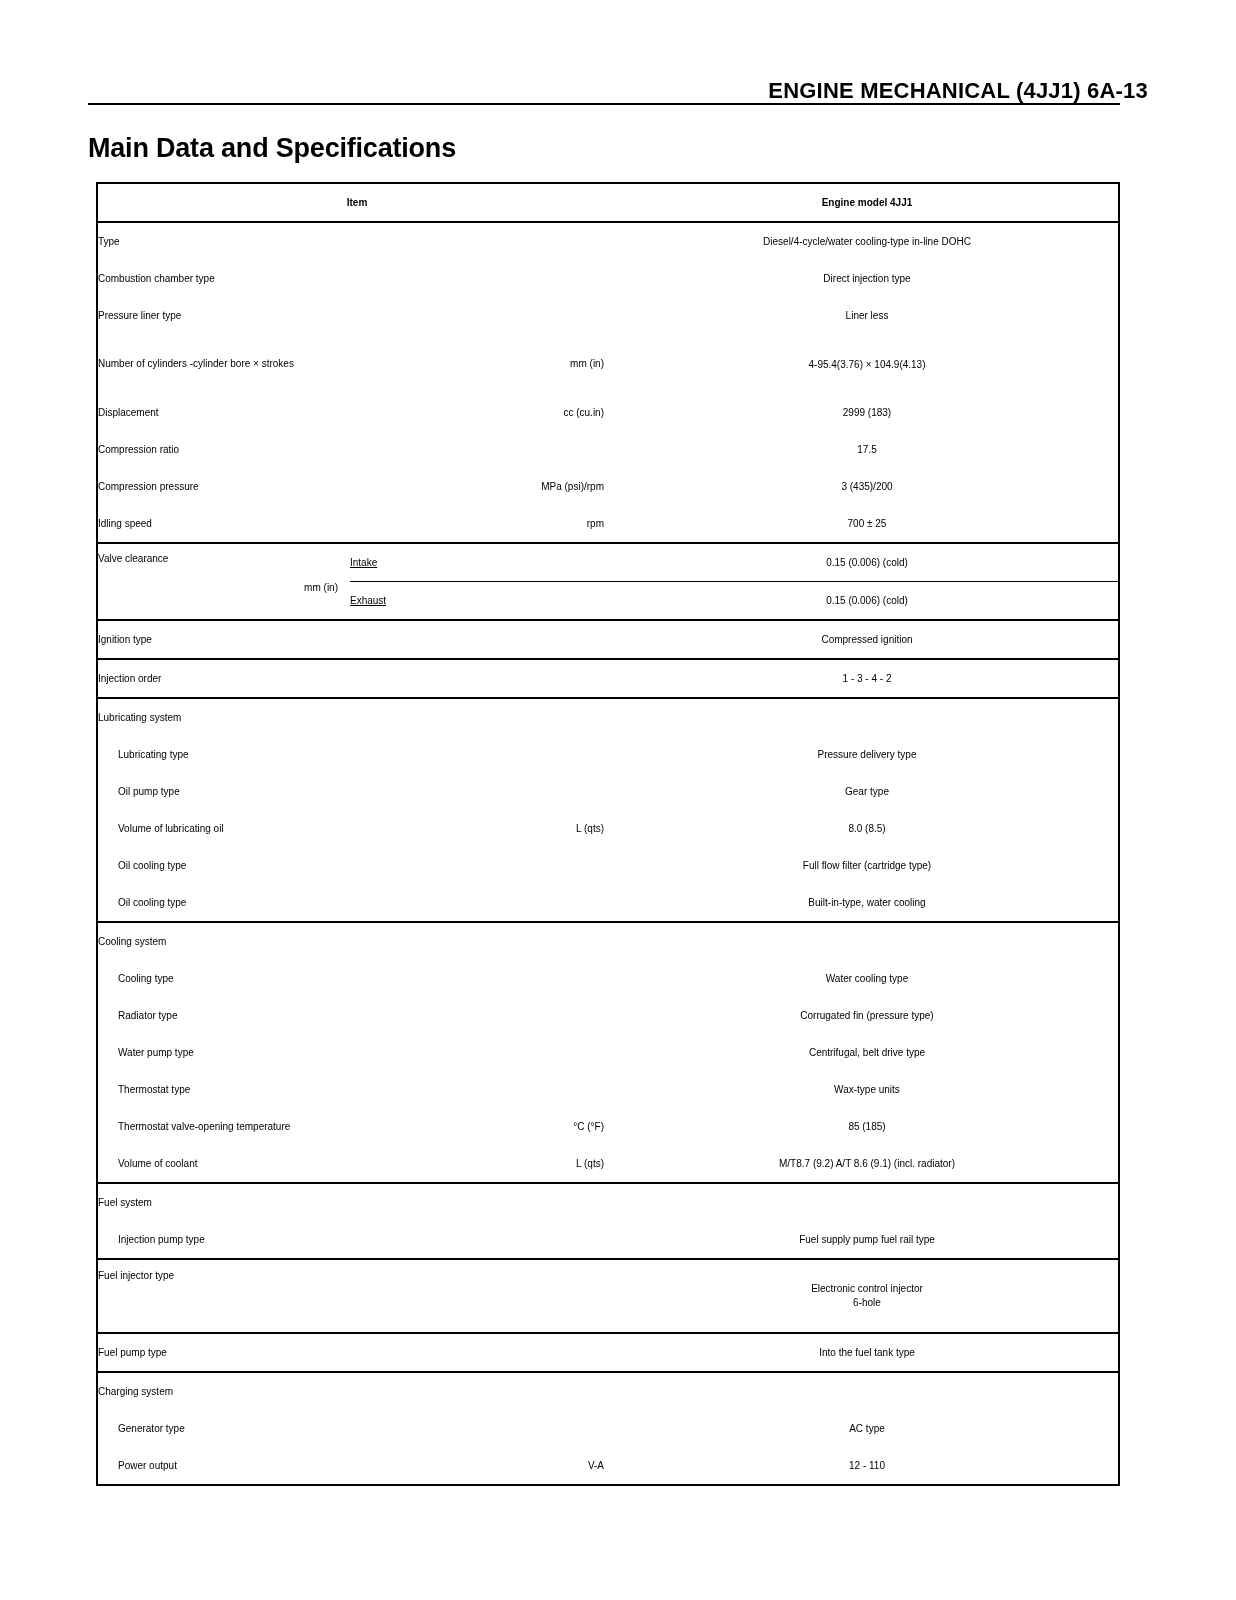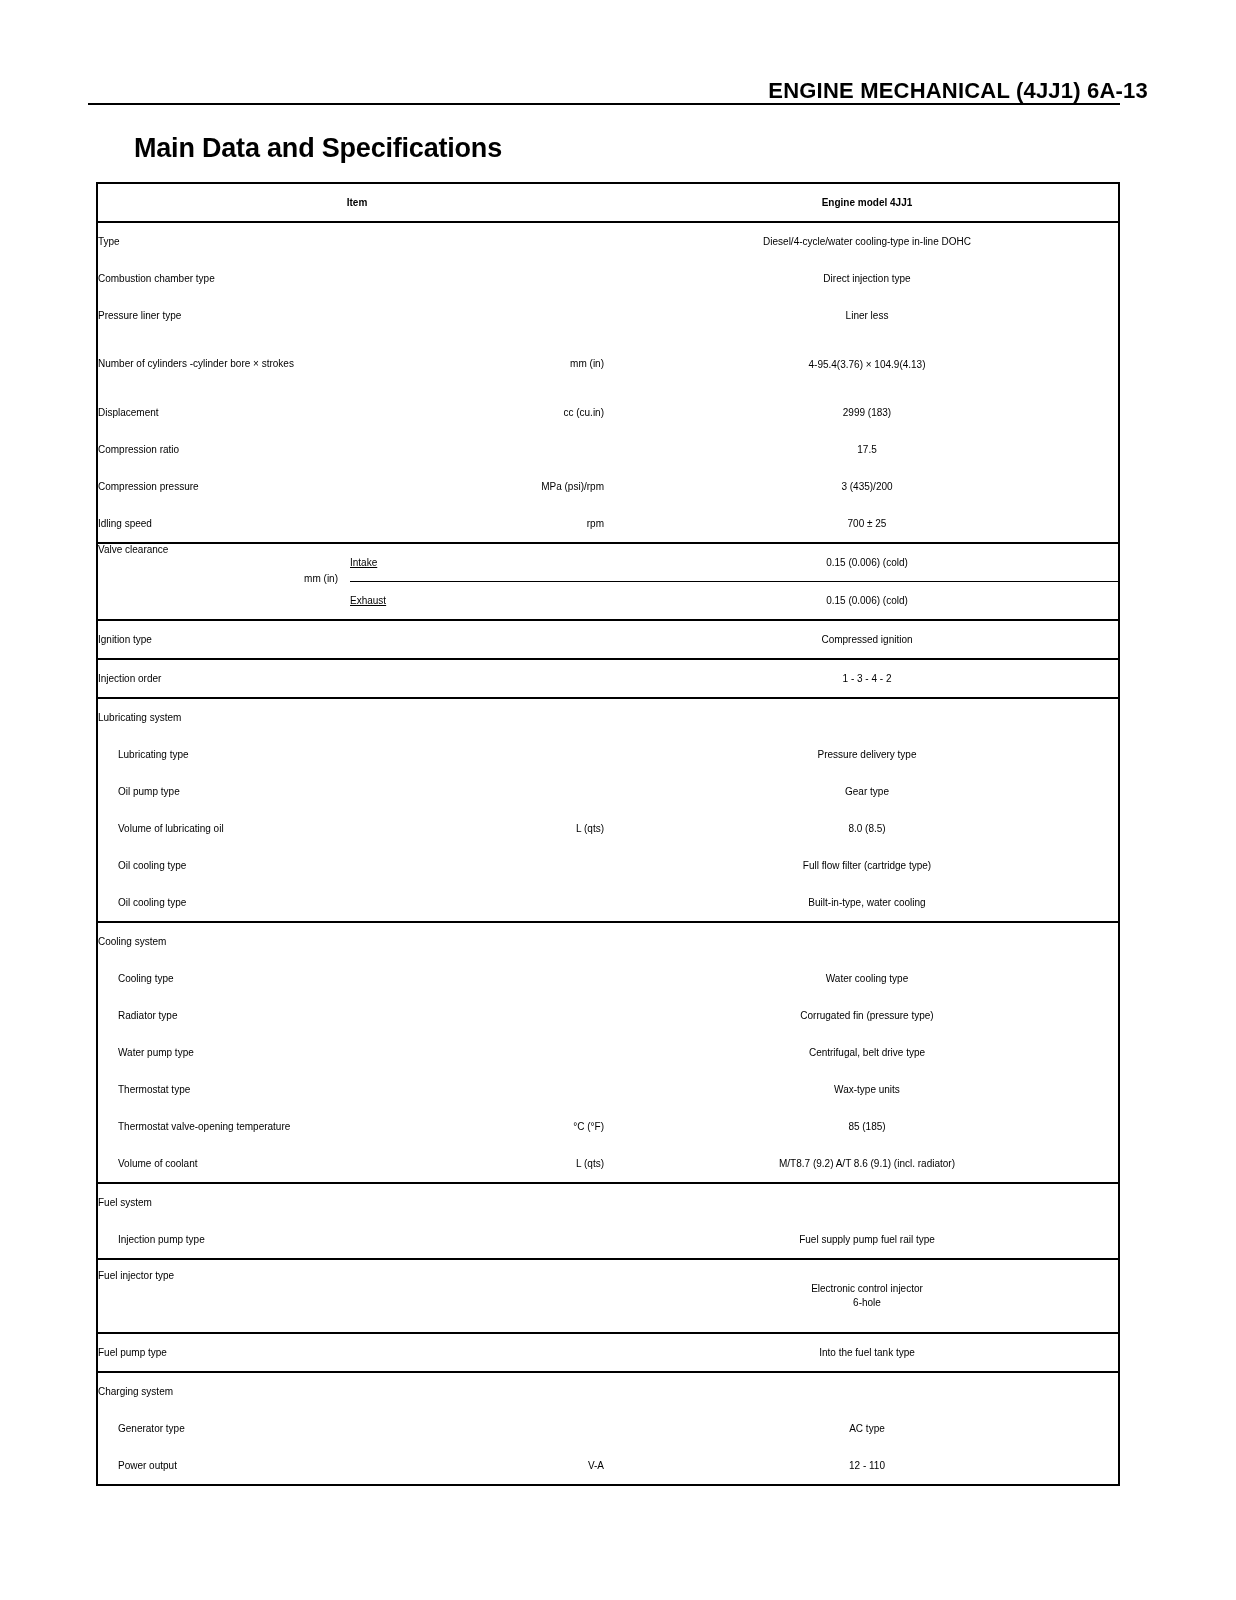--- a/index.html
+++ b/index.html
@@ -39,21 +39,20 @@
     height: 2px;
     background: #000;
   }
   .title {
     position: absolute;
     top: 133px;
     left: 88px;
     font-size: 27px;
     font-weight: bold;
     letter-spacing: -0.2px;
-    margin-left: 46px;
   }
   
   .tablewrap {
     position: absolute;
     top: 182px;
     left: 96px;
     width: 1024px;
     border: 2px solid #000;
     box-sizing: border-box;
   }
@@ -199,21 +198,21 @@
           <td colspan="2" class="cellpad">
             <span>Idling speed</span>
             <span class="unit">rpm</span>
           </td>
           <td class="vsep">
             <span class="val">700 ± 25</span>
           </td>
         </tr>
 
         <tr class="row group-start">
-          <td rowspan="2" class="cellpad" style="vertical-align:top;">
+          <td rowspan="2" class="cellpad" style="vertical-align:top;padding-top:9px">
             <span style="display:block">Valve clearance</span>
             <span style="display:block;text-align:right;padding-right:12px;margin-top:18px">mm (in)</span>
           </td>
           <td class="sub-right-label">Intake</td>
           <td class="vsep">
             <span class="val">0.15 (0.006) (cold)</span>
           </td>
         </tr>
         <tr class="row">
           <td class="sub-right-label" style="border-top:1px solid #000">Exhaust</td>

